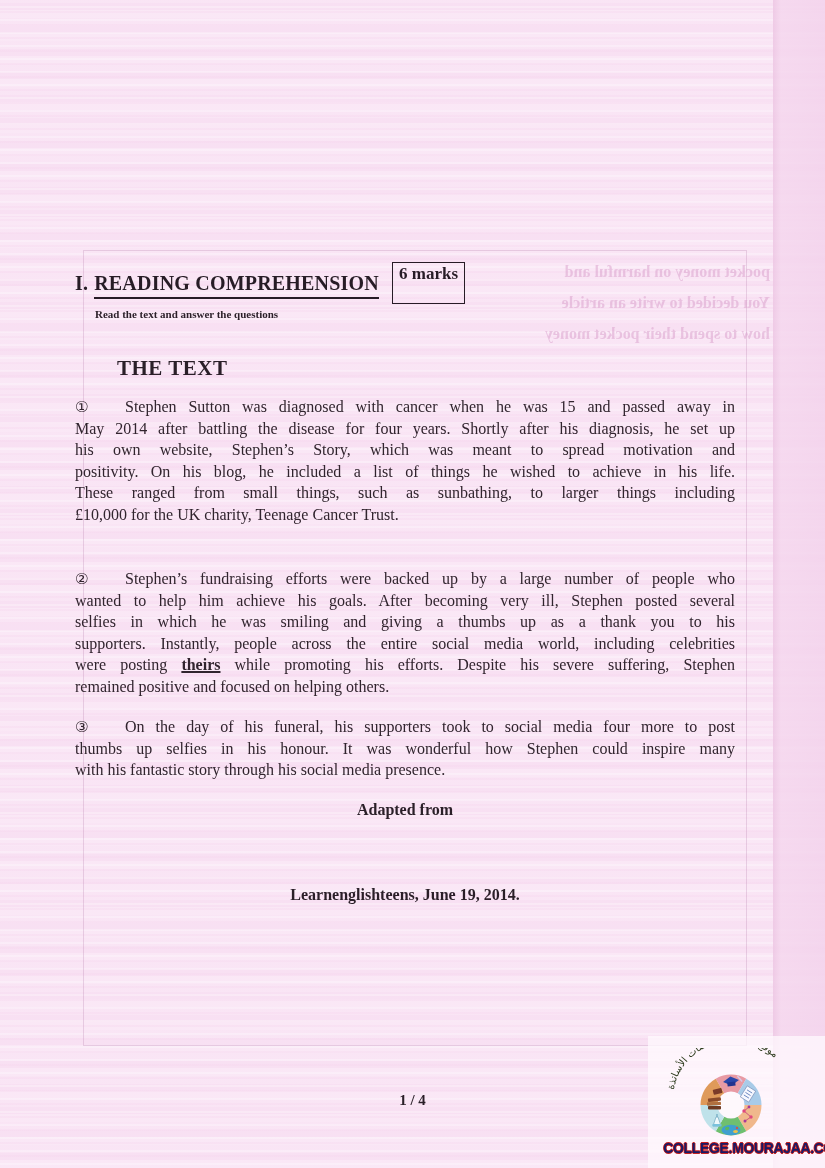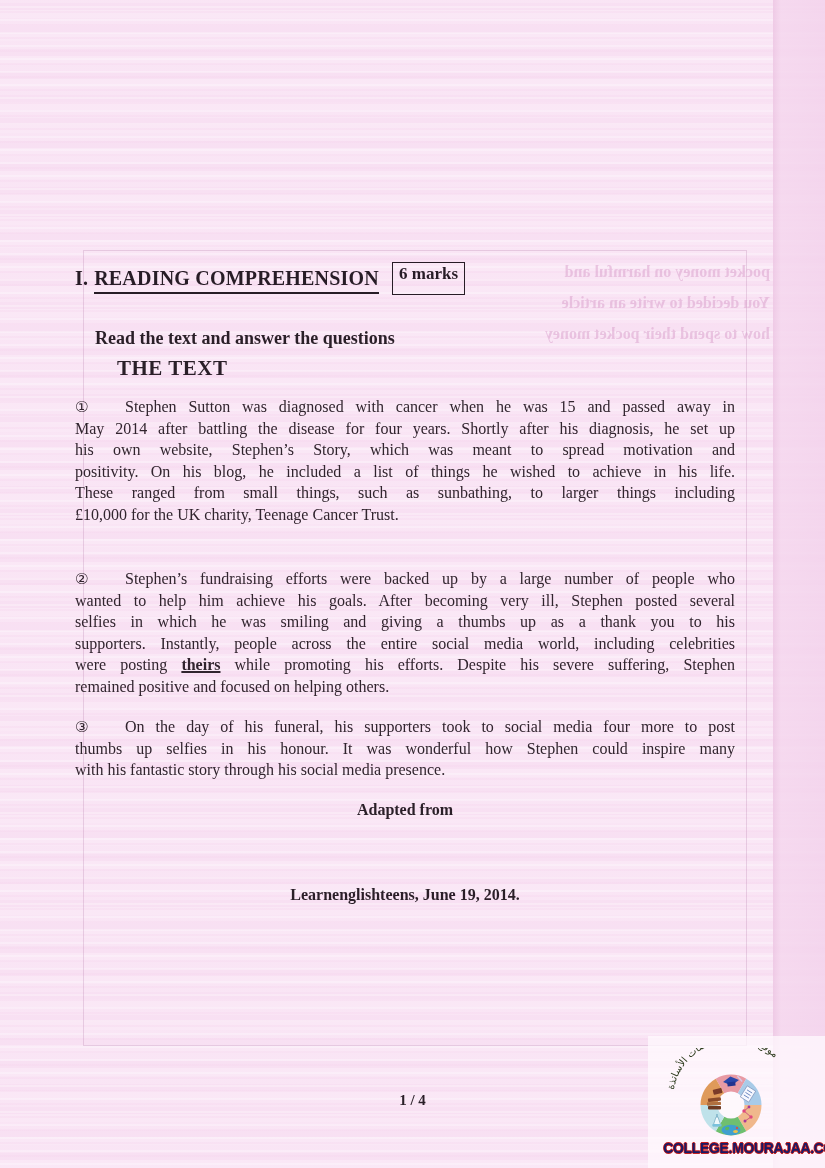--- a/index.html
+++ b/index.html
@@ -30,24 +30,24 @@
     transform:scaleX(-1);
     font-weight:bold;font-size:16px;line-height:31px;
     color:#d99ecb;opacity:.5;filter:blur(0.7px);
   }
   
   .header-row{position:absolute;left:75px;top:262px;display:flex;align-items:center;gap:13px;}
   .section-heading{font-weight:bold;font-size:20px;letter-spacing:.2px;color:#271c26;white-space:nowrap;}
   .section-heading .numeral{margin-right:6px;}
   .section-heading .title{border-bottom:2.2px solid #271c26;padding-bottom:3px;}
   .marks-box{
-    border:1.7px solid #271c26;padding:1px 6px 10px 6px;
+    border:1.7px solid #271c26;padding:1px 6px 19px 6px;
     font-weight:bold;font-size:17px;color:#271c26;white-space:nowrap;
   }
-  .instruction{position:absolute;left:95px;top:308px;font-weight:bold;font-size:18px;color:#2a1f28;margin-top:20px;}
+  .instruction{position:absolute;left:95px;top:308px;font-weight:bold;font-size:11px;color:#2a1f28;}
   .text-heading{position:absolute;left:117px;top:356px;font-weight:bold;font-size:21px;letter-spacing:.5px;color:#2a1f28;}
   
   .para{position:absolute;left:75px;width:660px;font-size:16px;line-height:21.5px;}
   .p1{top:396px;} .p2{top:568px;} .p3{top:716px;}
   .line{text-align:justify;text-align-last:justify;height:21.5px;overflow:visible;}
   .line.no-just{text-align-last:left;}
   .marker{
     display:inline-block;width:50px;
     font-family:"DejaVu Sans", sans-serif;font-size:15px;color:#31242e;
   }

